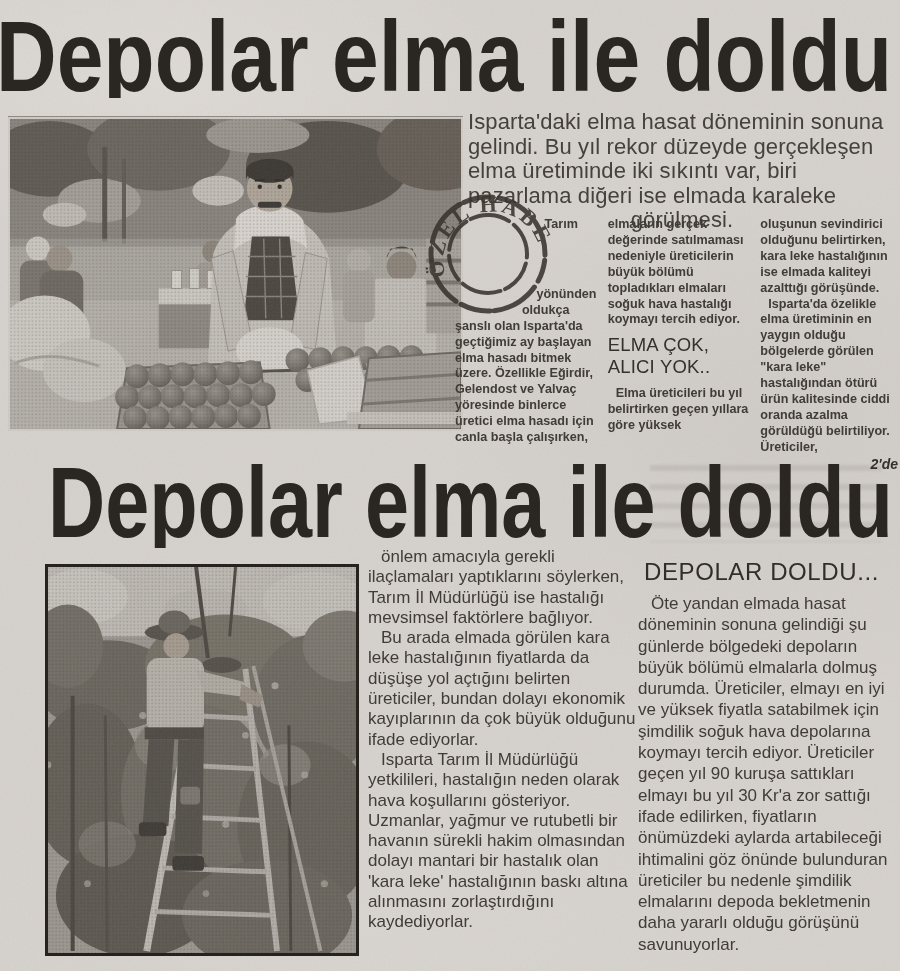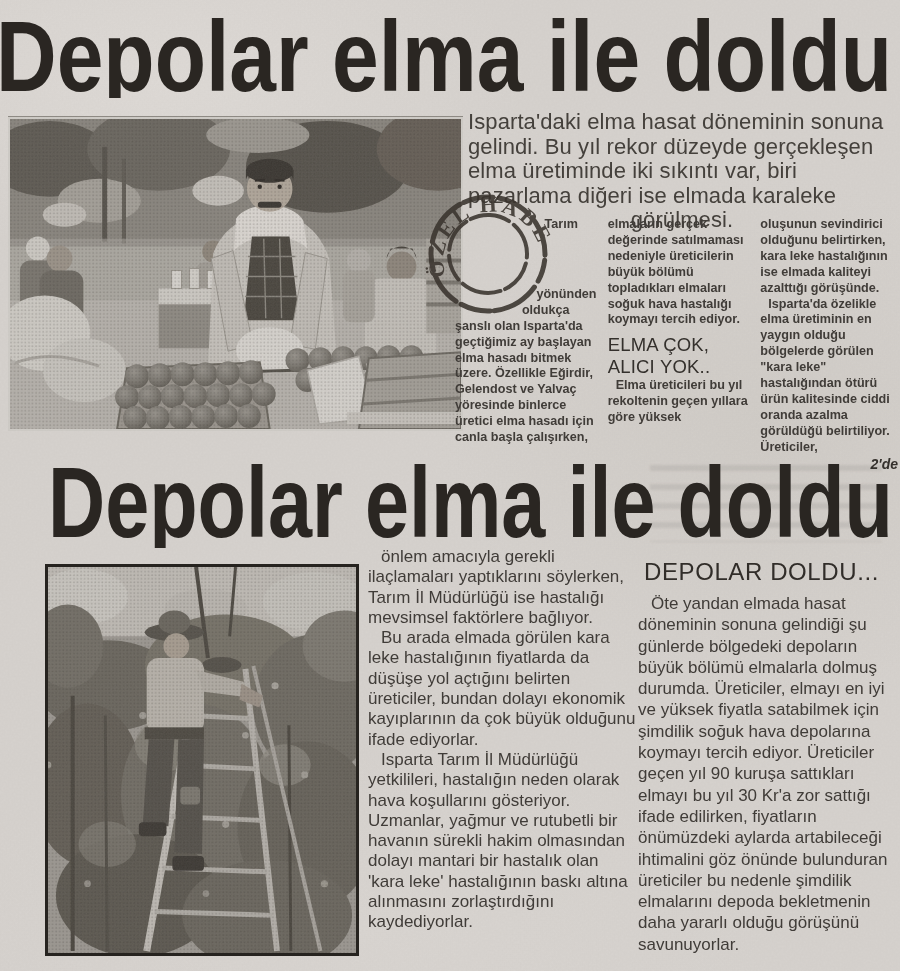--- a/index.html
+++ b/index.html
@@ -30,21 +30,21 @@
 
   .stamp{position:absolute;left:424px;top:190px;width:128px;height:128px;
     transform:rotate(-33deg);opacity:.88;z-index:5;}
 
   .cols1{position:absolute;left:455px;top:217px;width:447px;display:flex;gap:11px;
     font-size:12.6px;line-height:15.9px;color:#403c38;z-index:2;}
   .cols1 .col{width:142px;}
   .cols1 p{margin:0;text-indent:8px;font-weight:bold;}
   .cols1 p.first{text-indent:0;}
   .stamp-spacer{float:left;width:94px;height:106px;shape-outside:circle(66px at 26px 34px);}
-  .subhead1{font-size:18.5px;line-height:22px;margin:6px 0 0;color:#34302c;
+  .subhead1{font-size:18.5px;line-height:22px;margin:6px 0 8px;color:#34302c;
     letter-spacing:.2px;text-indent:0;font-weight:400;}
   .continued{display:block;text-align:right;font-weight:bold;font-style:italic;
     font-size:14px;margin-top:1px;padding-right:4px;color:#34302c;}
 
   .photo2{
     position:absolute;left:45px;top:564px;width:314px;height:392px;
     border:3px solid #26231f;background:#9d9993;box-sizing:border-box;
   }
 
   .col2a{position:absolute;left:368px;top:547px;width:270px;
@@ -218,21 +218,21 @@
   </div>
 
   <div class="cols1">
     <div class="col">
       <span class="stamp-spacer"></span>
       <p class="first">Tarım yönünden oldukça şanslı olan Isparta'da geçtiğimiz ay başlayan elma hasadı bitmek üzere. Özellikle Eğirdir, Gelendost ve Yalvaç yöresinde binlerce üretici elma hasadı için canla başla çalışırken,</p>
     </div>
     <div class="col">
       <p class="first">elmaların gerçek değerinde satılmaması nedeniyle üreticilerin büyük bölümü topladıkları elmaları soğuk hava hastalığı koymayı tercih ediyor.</p>
       <div class="subhead1">ELMA ÇOK, ALICI YOK..</div>
-      <p>Elma üreticileri bu yıl rekoltenin geçen yıllara göre yüksek</p>
+      <p>Elma üreticileri bu yıl belirtirken geçen yıllara göre yüksek</p>
     </div>
     <div class="col">
       <p class="first">oluşunun sevindirici olduğunu belirtirken, kara leke hastalığının ise elmada kaliteyi azalttığı görüşünde.</p>
       <p>Isparta'da özelikle elma üretiminin en yaygın olduğu bölgelerde görülen "kara leke" hastalığından ötürü ürün kalitesinde ciddi oranda azalma görüldüğü belirtiliyor. Üreticiler,</p>
       <span class="continued">2'de</span>
     </div>
   </div>
 
   <div id="bleed1" class="bleed"></div>
 

